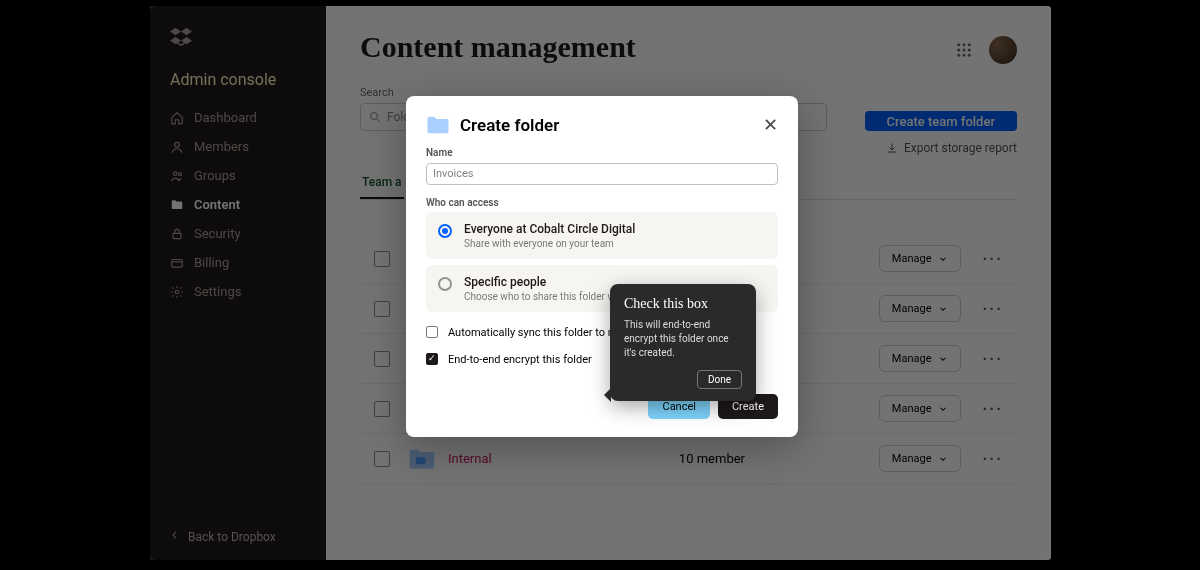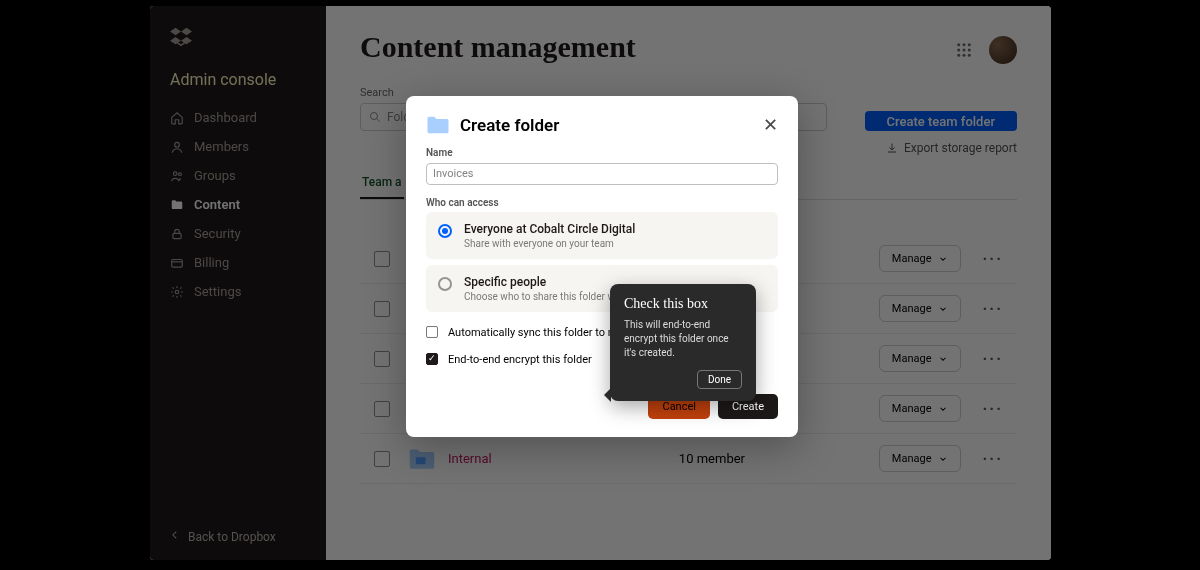--- a/index.html
+++ b/index.html
@@ -52,21 +52,21 @@
 .radio-outer { width:14px; height:14px; border-radius:50%; border:2px solid #949494; margin-top:2px; flex:0 0 14px; position:relative; }
 .radio-outer.sel { border-color:#0061fe; }
 .radio-outer.sel::after { content:""; position:absolute; inset:2px; background:#0061fe; border-radius:50%; }
 .radio-title { font-size:12px; font-weight:500; color:#1e1919; }
 .radio-sub { font-size:10px; color:#7a7a7a; margin-top:2px; }
 .opt-row { display:flex; align-items:center; gap:10px; margin-top:14px; font-size:11px; }
 .cbox { width:12px; height:12px; border:1.5px solid #7a7a7a; border-radius:2px; flex:0 0 12px; }
 .cbox.checked { background:#1e1919; border-color:#1e1919; position:relative; }
 .cbox.checked::after { content:"✓"; color:#fff; font-size:9px; position:absolute; top:-1px; left:1px; }
 .modal-actions { display:flex; justify-content:flex-end; gap:8px; margin-top:28px; }
-.btn-cancel { background:#c2410c; border:none; border-radius:5px; padding:6px 14px; font-size:11px; cursor:pointer; }
+.btn-cancel { background:#7dd3fc; border:none; border-radius:5px; padding:6px 14px; font-size:11px; cursor:pointer; }
 .btn-create { background:#1e1919; color:#fff; border:none; border-radius:5px; padding:6px 14px; font-size:11px; cursor:pointer; }
 
 
 .tooltip { position:absolute; left:460px; top:278px; width:146px; background:#2a2a2a; color:#fff; border-radius:8px; padding:12px 14px; box-shadow:0 6px 20px rgba(0,0,0,0.35); }
 .tooltip::before { content:""; position:absolute; left:-6px; top:104px; width:0; height:0; border-top:7px solid transparent; border-bottom:7px solid transparent; border-right:7px solid #2a2a2a; }
 .tooltip-title { font-family:Georgia,serif; font-size:14px; margin-bottom:6px; }
 .tooltip-body { font-size:10px; line-height:1.4; color:#dcdcdc; }
 .tooltip-done { margin-top:10px; float:right; background:transparent; border:1px solid #777; color:#fff; border-radius:4px; font-size:10px; padding:3px 10px; cursor:pointer; }
 </style>
 </head>

